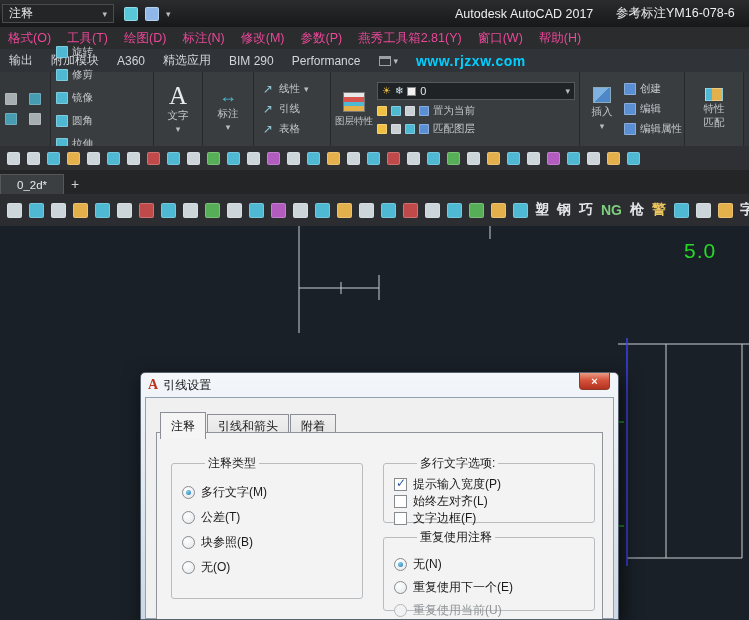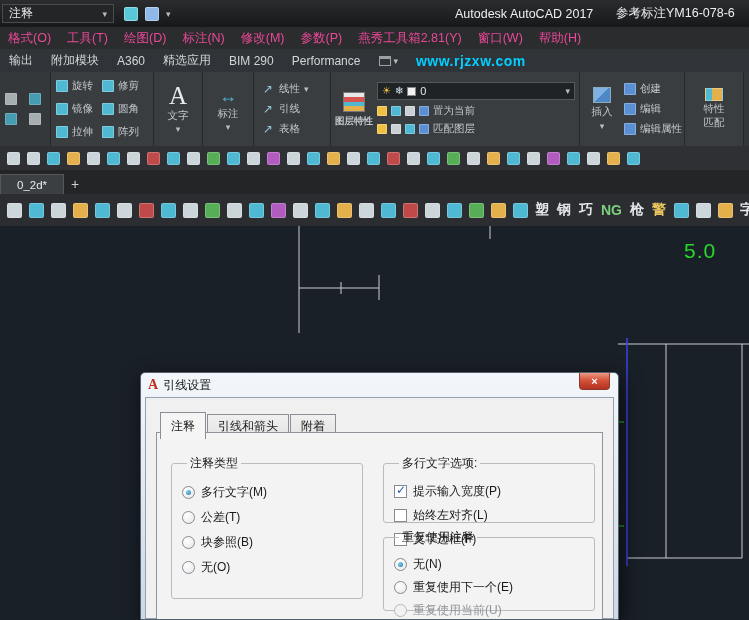--- a/index.html
+++ b/index.html
@@ -34,36 +34,36 @@
 
   
   .ribbon { position:absolute; top:72px; left:0; right:0; height:74px; background:#26282b;
     display:flex; gap:1px; }
   .rpanel { background:#393d40; height:100%; flex:0 0 auto; position:relative; }
   .rlabel { color:#c3c7ca; font-size:10.5px; white-space:nowrap; }
   .mini { width:12px; height:12px; border:1px solid rgba(255,255,255,.28); border-radius:1px; flex:0 0 auto; }
   .teal { background:#4fb9d3; } .grayi { background:#c8d0d4; } .blu { background:#5b8fd4; }
 
   .p-edge { width:50px; display:grid; grid-template-columns:16px 16px; gap:8px; align-content:center; justify-content:center; opacity:.8; }
-  .p-modify { width:102px; display:grid; grid-template-columns:1fr 1fr; row-gap:9px; align-content:center; padding:0 5px; }
+  .p-modify { width:102px; display:grid; grid-template-columns:1fr; row-gap:9px; align-content:center; padding:0 5px; }
   .rmod-item { display:flex; align-items:center; gap:4px; }
 
   .p-text { width:48px; } .p-dim { width:50px; } .p-props { width:58px; }
   .bigbtn { height:100%; display:flex; flex-direction:column; align-items:center; justify-content:center; gap:1px; }
   .bigA { font-family:"Liberation Serif","DejaVu Serif",serif; font-size:25px; color:#e9ebec; line-height:24px; }
   .dim-glyph { font-size:18px; color:#4fb9d3; line-height:20px; }
   .p-annot { width:76px; display:flex; flex-direction:column; justify-content:center; gap:6px; padding-left:7px; }
   .annot-row { display:flex; align-items:center; gap:4px; }
   .aicon { color:#8fc7d6; font-size:12px; width:14px; text-align:center; }
 
   .p-layers { width:248px; display:flex; }
   .layer-big { width:46px; display:flex; flex-direction:column; align-items:center; justify-content:center; gap:3px; }
   .grid-icon { width:22px; height:20px; border:1px solid #777;
     background:linear-gradient(180deg,#e8e8e8 0 25%,#d9534f 25% 50%,#4fb9d3 50% 75%,#e4b04c 75%); }
-  .rlabel2 { color:#c3c7ca; font-size:9.5px; text-align:center; line-height:11px; width:44px;font-weight:bold; }
+  .rlabel2 { color:#c3c7ca; font-size:9.5px; text-align:center; line-height:11px; width:44px; }
   .layer-right { flex:1; display:flex; flex-direction:column; justify-content:center; gap:4px; padding-right:4px; }
   .layer-combo { display:flex; align-items:center; gap:4px; background:#202326; border:1px solid #55595c;
     height:18px; padding:0 4px; color:#e3e5e7; font-size:11px; }
   .sun { color:#f0c040; font-size:10px; line-height:10px; }
   .snow { color:#cfe4ee; font-size:10px; line-height:10px; }
   .swatch { width:9px; height:9px; background:#f2f2f2; border:1px solid #888; }
   .layer-name { flex:1; }
   .layer-row { display:flex; align-items:center; gap:4px; }
   .mini-sm { width:10px; height:10px; }
 
@@ -112,25 +112,25 @@
     background:linear-gradient(180deg,#eb9a84,#d5533a 45%,#b33220); }
   .dlg-client { position:absolute; left:4px; right:4px; top:24px; bottom:0; background:#f0f0f0;
     border:1px solid #93a1ae; }
   .dlg-tabs { position:absolute; left:14px; top:14px; display:flex; }
   .dlg-tab { font-size:12px; color:#1a1a1a; padding:3px 10px 4px; border:1px solid #8b8e94; border-bottom:none;
     background:linear-gradient(180deg,#f0f0f0,#e2e2e2); margin-right:1px; position:relative; top:2px; }
   .dlg-tab.active { background:#f5f5f5; top:0; padding-top:5px; z-index:2; }
   .dlg-page { position:absolute; left:10px; right:10px; top:34px; bottom:-2px; border:1px solid #8f949b; background:#f3f3f3; }
 
   .grp { position:absolute; border:1px solid #b9bcbf; border-radius:3px; background:transparent; }
-  .grp legend { font-size:12px; color:#1a1a1a; padding:0 3px; margin-left:5px; }
+  .grp legend { font-size:12px; color:#1a1a1a; padding:0 3px; margin-left:23px; }
   .grp-type   { left:14px; top:22px; width:192px; height:144px; padding:4px 0 0 10px; }
   .grp-mtext  { left:226px; top:22px; width:212px; height:68px; padding:4px 0 0 10px; }
   .grp-reuse  { left:226px; top:96px; width:212px; height:82px; padding:4px 0 0 10px; }
-  .opt { display:flex; align-items:center; gap:6px; margin-top:7px; }
+  .opt { display:flex; align-items:center; gap:6px; }
   .grp-type .opt { margin-top:8px; }
   .grp-reuse .opt { margin-top:6px; }
   .lbl { font-size:12px; color:#1a1a1a; white-space:nowrap; }
   .radio { width:13px; height:13px; border-radius:50%; border:1px solid #868b90;
     background:radial-gradient(circle at 35% 30%,#ffffff,#e4e6e8); position:relative; flex:0 0 auto; }
   .opt.sel .radio::after { content:""; position:absolute; left:3px; top:3px; width:5px; height:5px;
     border-radius:50%; background:radial-gradient(circle at 35% 30%,#7fd0e8,#2a78b8); }
   .checkbox { width:13px; height:13px; border:1px solid #868b90; background:#fff; position:relative; flex:0 0 auto; }
   .opt.chk .checkbox::after { content:"✓"; position:absolute; left:1px; top:-3px; color:#2456a8; font-size:12px; font-weight:bold; }
   .opt.dis .lbl { color:#909496; }

